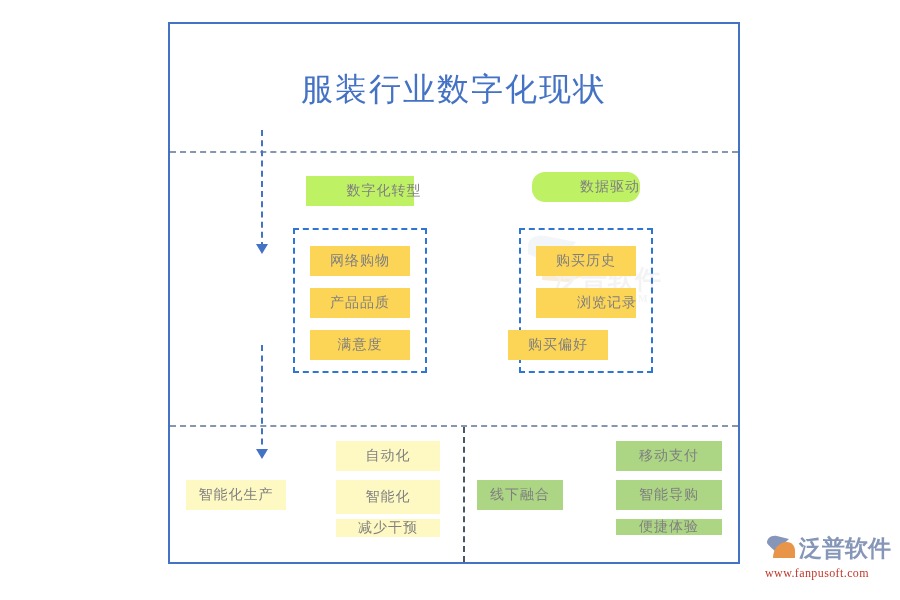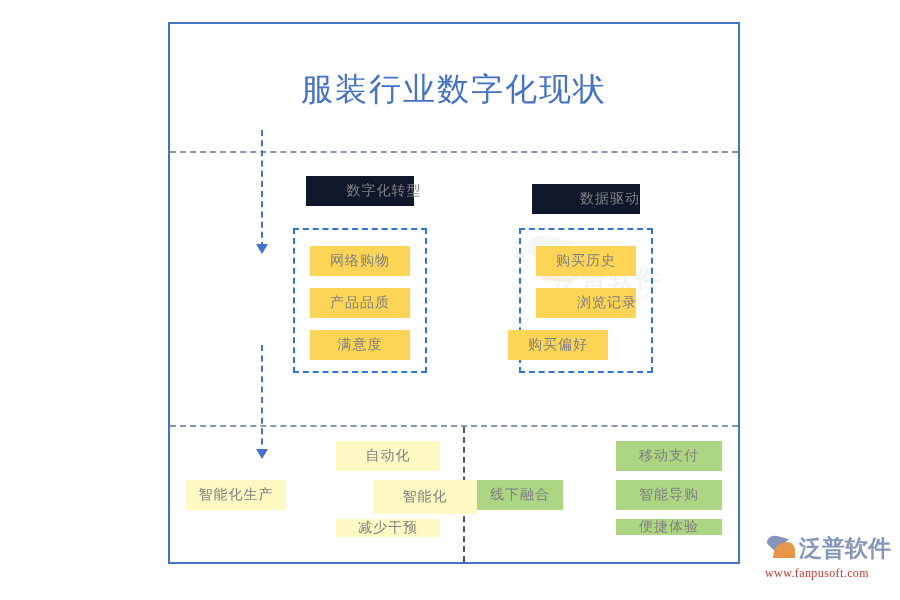--- a/index.html
+++ b/index.html
@@ -100,51 +100,51 @@
     position: absolute;
     display: flex;
     align-items: center;
     justify-content: center;
     font-size: 14px;
     color: #808080;
     letter-spacing: 1px;
     white-space: nowrap;
     box-sizing: border-box;
   }
-  .chip-mint   { background: #0f172a; padding-left: 48px; }
+  .chip-mint   { background: #bef264; padding-left: 48px; }
   .chip-amber  { background: #fcd456; }
   .chip-blue   { background: #fef9c3; }
   .chip-green  { background: #acd584; }
 
   
   .group-box {
     position: absolute;
     border: 2px dashed #2e75d4;
     box-sizing: border-box;
     background: transparent;
   }
 
   
   #hdr-left      { left: 306px; top: 176px; width: 108px; height: 30px; }
   #box-left      { left: 293px; top: 228px; width: 134px; height: 145px; }
   #chip-l1       { left: 310px; top: 246px; width: 100px; height: 30px; }
   #chip-l2       { left: 310px; top: 288px; width: 100px; height: 30px; }
   #chip-l3       { left: 310px; top: 330px; width: 100px; height: 30px; }
 
   
-  #hdr-right     { left: 532px; top: 184px; width: 108px; height: 30px; }
+  #hdr-right     { left: 532px; top: 172px; width: 108px; height: 30px; border-radius: 13px; }
   #box-right     { left: 519px; top: 228px; width: 134px; height: 145px; }
   #chip-r1       { left: 536px; top: 246px; width: 100px; height: 30px; }
   #chip-r2       { left: 536px; top: 288px; width: 100px; height: 30px; padding-left: 42px; }
   #chip-r3       { left: 508px; top: 330px; width: 100px; height: 30px; }
 
   
   #hdr-bl        { left: 186px; top: 480px; width: 100px; height: 30px; }
   #chip-bl1      { left: 336px; top: 441px; width: 104px; height: 30px; }
-  #chip-bl2      { left: 336px; top: 480px; width: 104px; height: 34px; margin-left: 37px; }
+  #chip-bl2      { left: 336px; top: 480px; width: 104px; height: 34px; }
   #chip-bl3      { left: 336px; top: 519px; width: 104px; height: 18px; }
 
   
   #hdr-br        { left: 477px; top: 480px; width: 86px; height: 30px; }
   #chip-br1      { left: 616px; top: 441px; width: 106px; height: 30px; }
   #chip-br2      { left: 616px; top: 480px; width: 106px; height: 30px; }
   #chip-br3      { left: 616px; top: 519px; width: 106px; height: 16px; }
 
   
   #brand-logo {

